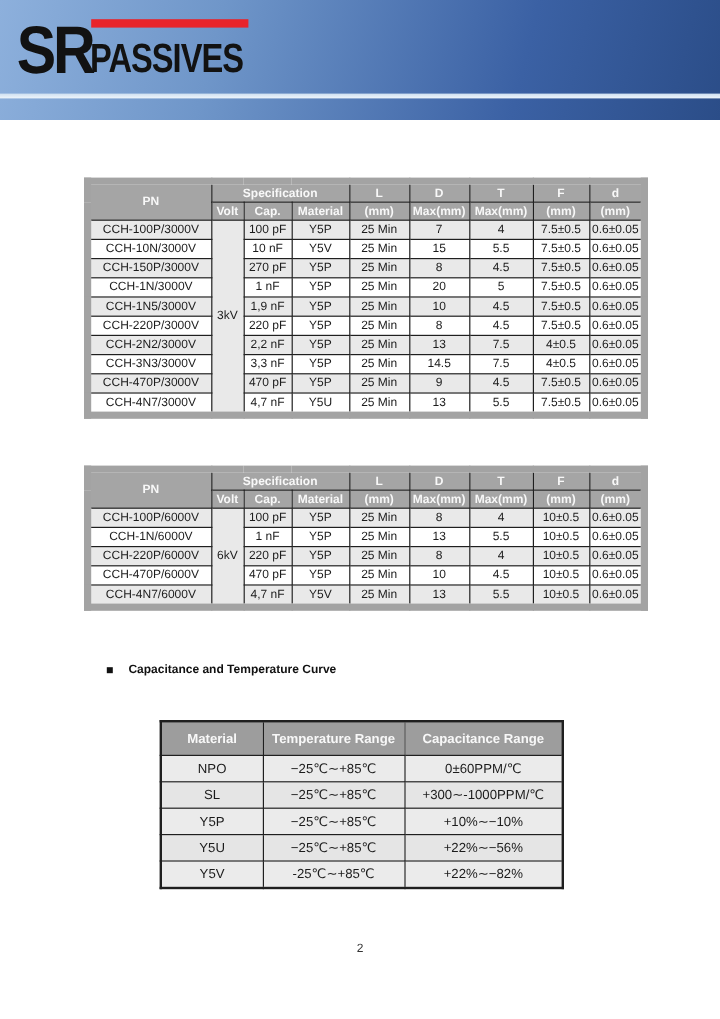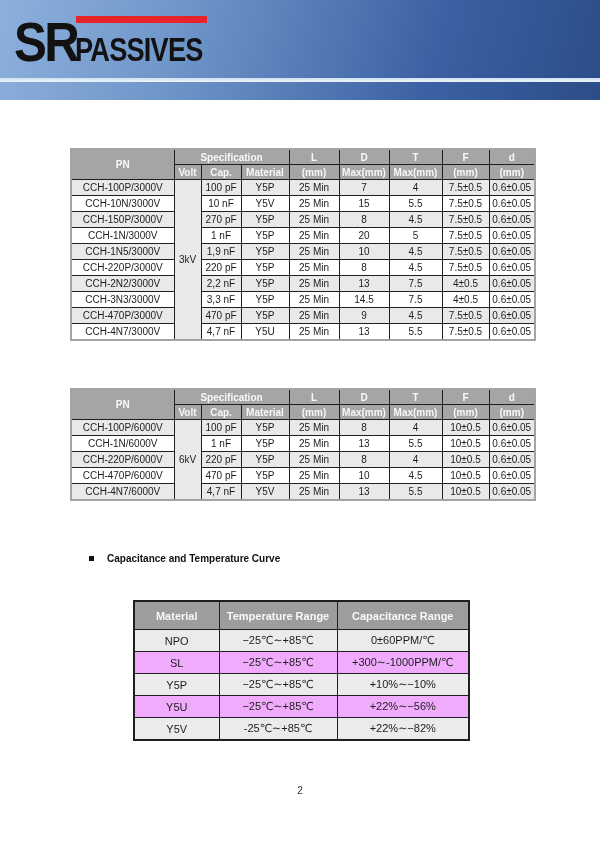--- a/index.html
+++ b/index.html
@@ -24,21 +24,21 @@
   }
   .logo-passives{
     position:absolute;left:61px;bottom:1px;font-size:34px;line-height:0.8;
     font-weight:bold;color:#121212;letter-spacing:-1px;
     transform:scaleX(0.8);transform-origin:left bottom;
   }
   .logo-bar{position:absolute;left:62px;top:4px;width:131px;height:7px;}
   
   .spec{
     position:absolute;border-collapse:collapse;table-layout:fixed;width:464px;
-    border:2px solid #a3a3a3;
+    border:6px solid #a3a3a3;
     padding-left:20px;
   }
   .spec th,.spec td{
     border:1px solid #1f1f1f;text-align:center;vertical-align:middle;
     overflow:hidden;white-space:nowrap;padding:0 1px;
   }
   .spec th{background:#a5a5a5;color:#f8f8f8;font-size:10px;font-weight:bold;height:14px;}
   .spec td{font-size:10px;color:#1c1c1c;height:15px;background:#ffffff;}
   .spec tr.shaded td{background:#e9e9e9;}
   .spec td.volt-cell{background:#e4e4e4;}
@@ -53,21 +53,21 @@
   
   .mat{
     position:absolute;left:133px;top:600px;border-collapse:collapse;table-layout:fixed;
     width:335px;border:2px solid #1f1f1f;
   }
   .mat th,.mat td{
     border:1px solid #1f1f1f;text-align:center;vertical-align:middle;
     overflow:hidden;white-space:nowrap;padding:0 1px;
   }
   .mat th{background:#9d9d9d;color:#f8f8f8;font-size:11px;font-weight:bold;height:27px;}
-  .mat td{font-size:11px;color:#1c1c1c;height:21px;background:#f0abfc;}
+  .mat td{font-size:11px;color:#1c1c1c;height:21px;background:#e5e5e5;}
   .mat tr.shaded td{background:#ebebeb;margin-left:31px;}
   
   .page-number{
     position:absolute;left:0;top:785px;width:600px;text-align:center;
     font-size:10px;color:#333;
   }
 </style>
 </head>
 <body>
 

